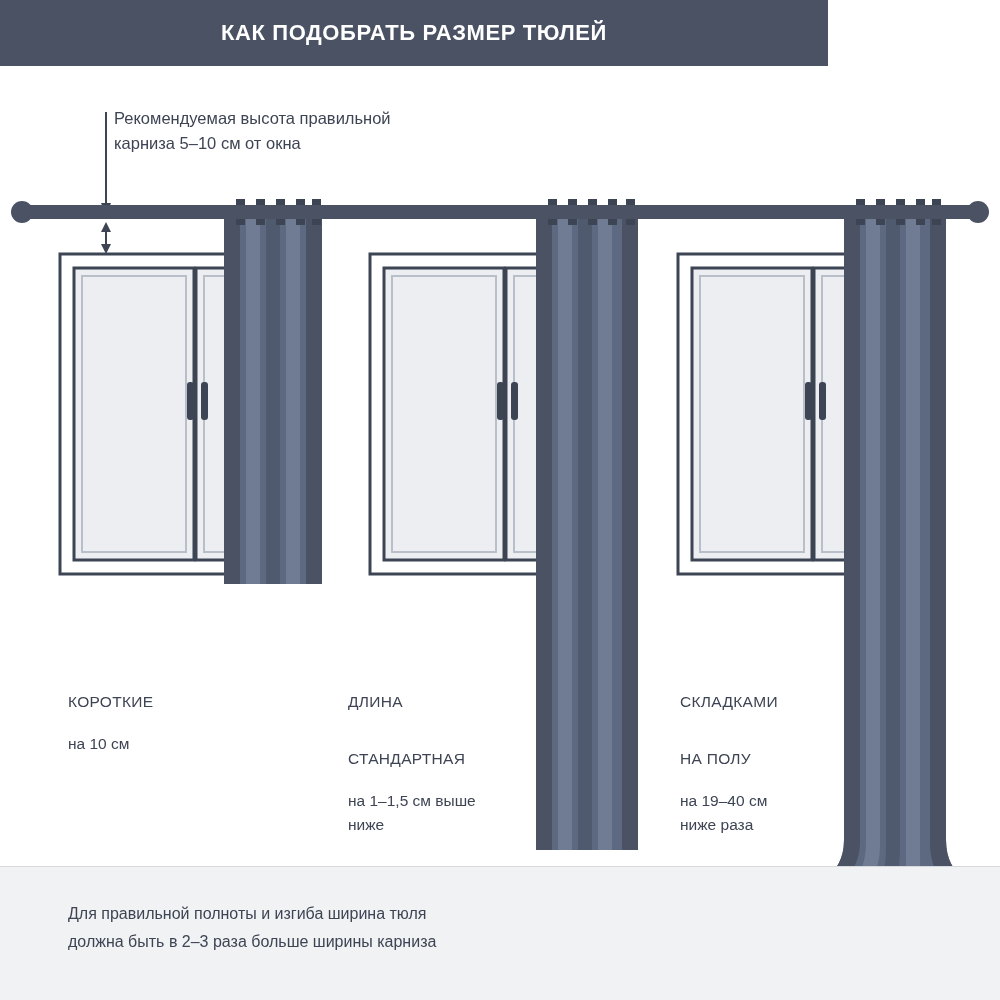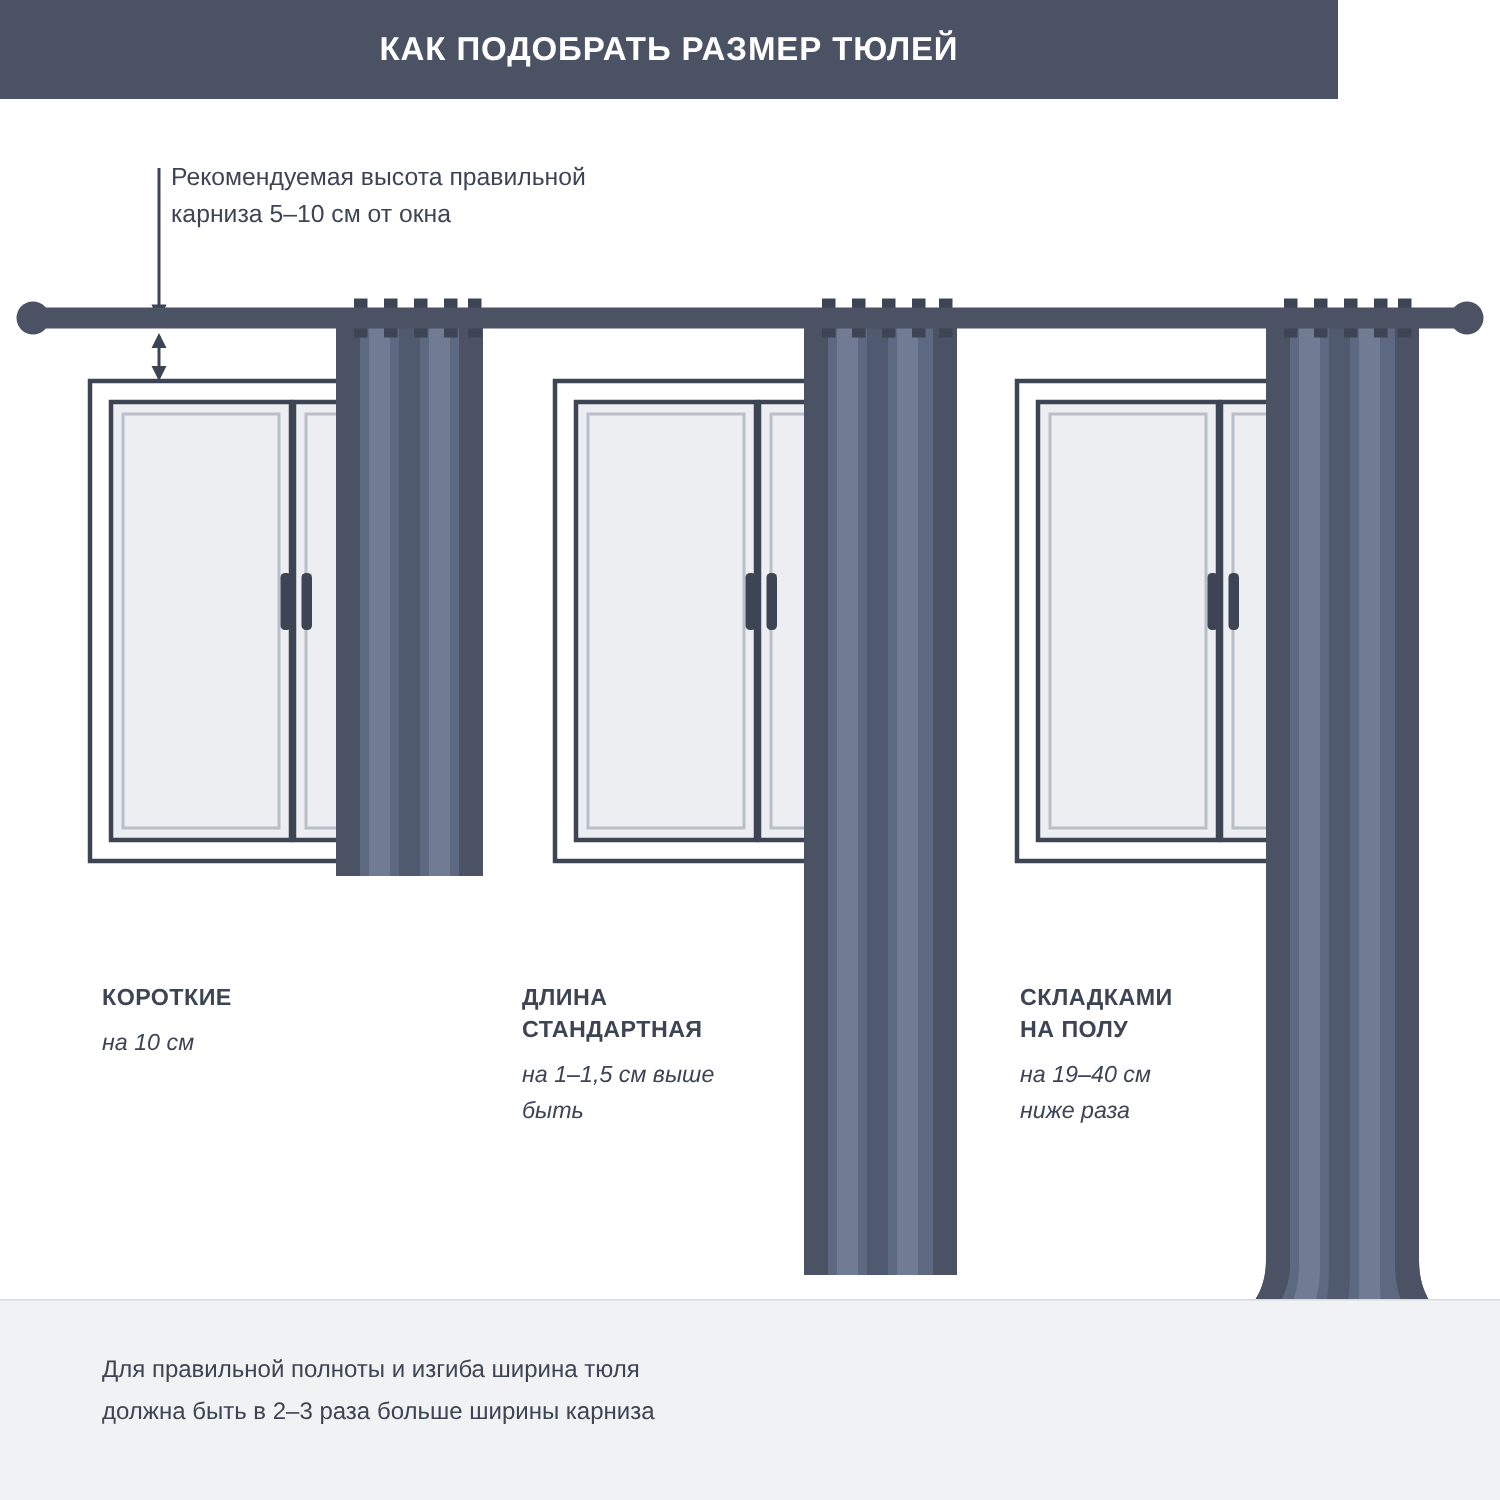--- a/index.html
+++ b/index.html
@@ -17,21 +17,21 @@
     position: relative;
     width: 1000px;
     height: 1000px;
     background: #ffffff;
   }
   
   .header-bar {
     position: absolute;
     left: 0;
     top: 0;
-    width: 892px;
+    width: 828px;
     height: 66px;
     background: #4a5264;
     display: flex;
     align-items: center;
     justify-content: center;
   }
   .header-title {
     color: #ffffff;
     font-size: 22px;
     font-weight: bold;
@@ -59,32 +59,32 @@
     width: 1000px;
     height: 1000px;
   }
   
   .caption {
     position: absolute;
     color: #3d4453;
   }
   .caption .title {
     font-size: 15.5px;
-    font-weight: bold;
+    font-weight: normal;
     line-height: 21px;
     letter-spacing: 0.3px;
     text-transform: uppercase;
     display: block;
+    margin-top: 36px;
   }
   .caption .sub {
     font-size: 15.5px;
     line-height: 24px;
     display: block;
-    margin-top: 8px;
-    font-style: italic;
+    margin-top: 20px;
   }
   .caption .sub span {
     display: block;
   }
   #caption-short { left: 68px; top: 655px; width: 210px; }
   #caption-standard { left: 348px; top: 655px; width: 200px; }
   #caption-puddle { left: 680px; top: 655px; width: 210px; }
   
   .footer-area {
     position: absolute;
@@ -221,21 +221,21 @@
     <span class="sub">
       <span>на 10 см</span>
     </span>
   </div>
 
   <div class="caption" id="caption-standard">
     <span class="title">ДЛИНА</span>
     <span class="title">СТАНДАРТНАЯ</span>
     <span class="sub">
       <span>на 1–1,5 см выше</span>
-      <span>быть</span>
+      <span>ниже</span>
     </span>
   </div>
 
   <div class="caption" id="caption-puddle">
     <span class="title">СКЛАДКАМИ</span>
     <span class="title">НА ПОЛУ</span>
     <span class="sub">
       <span>на 19–40 см</span>
       <span>ниже раза</span>
     </span>

